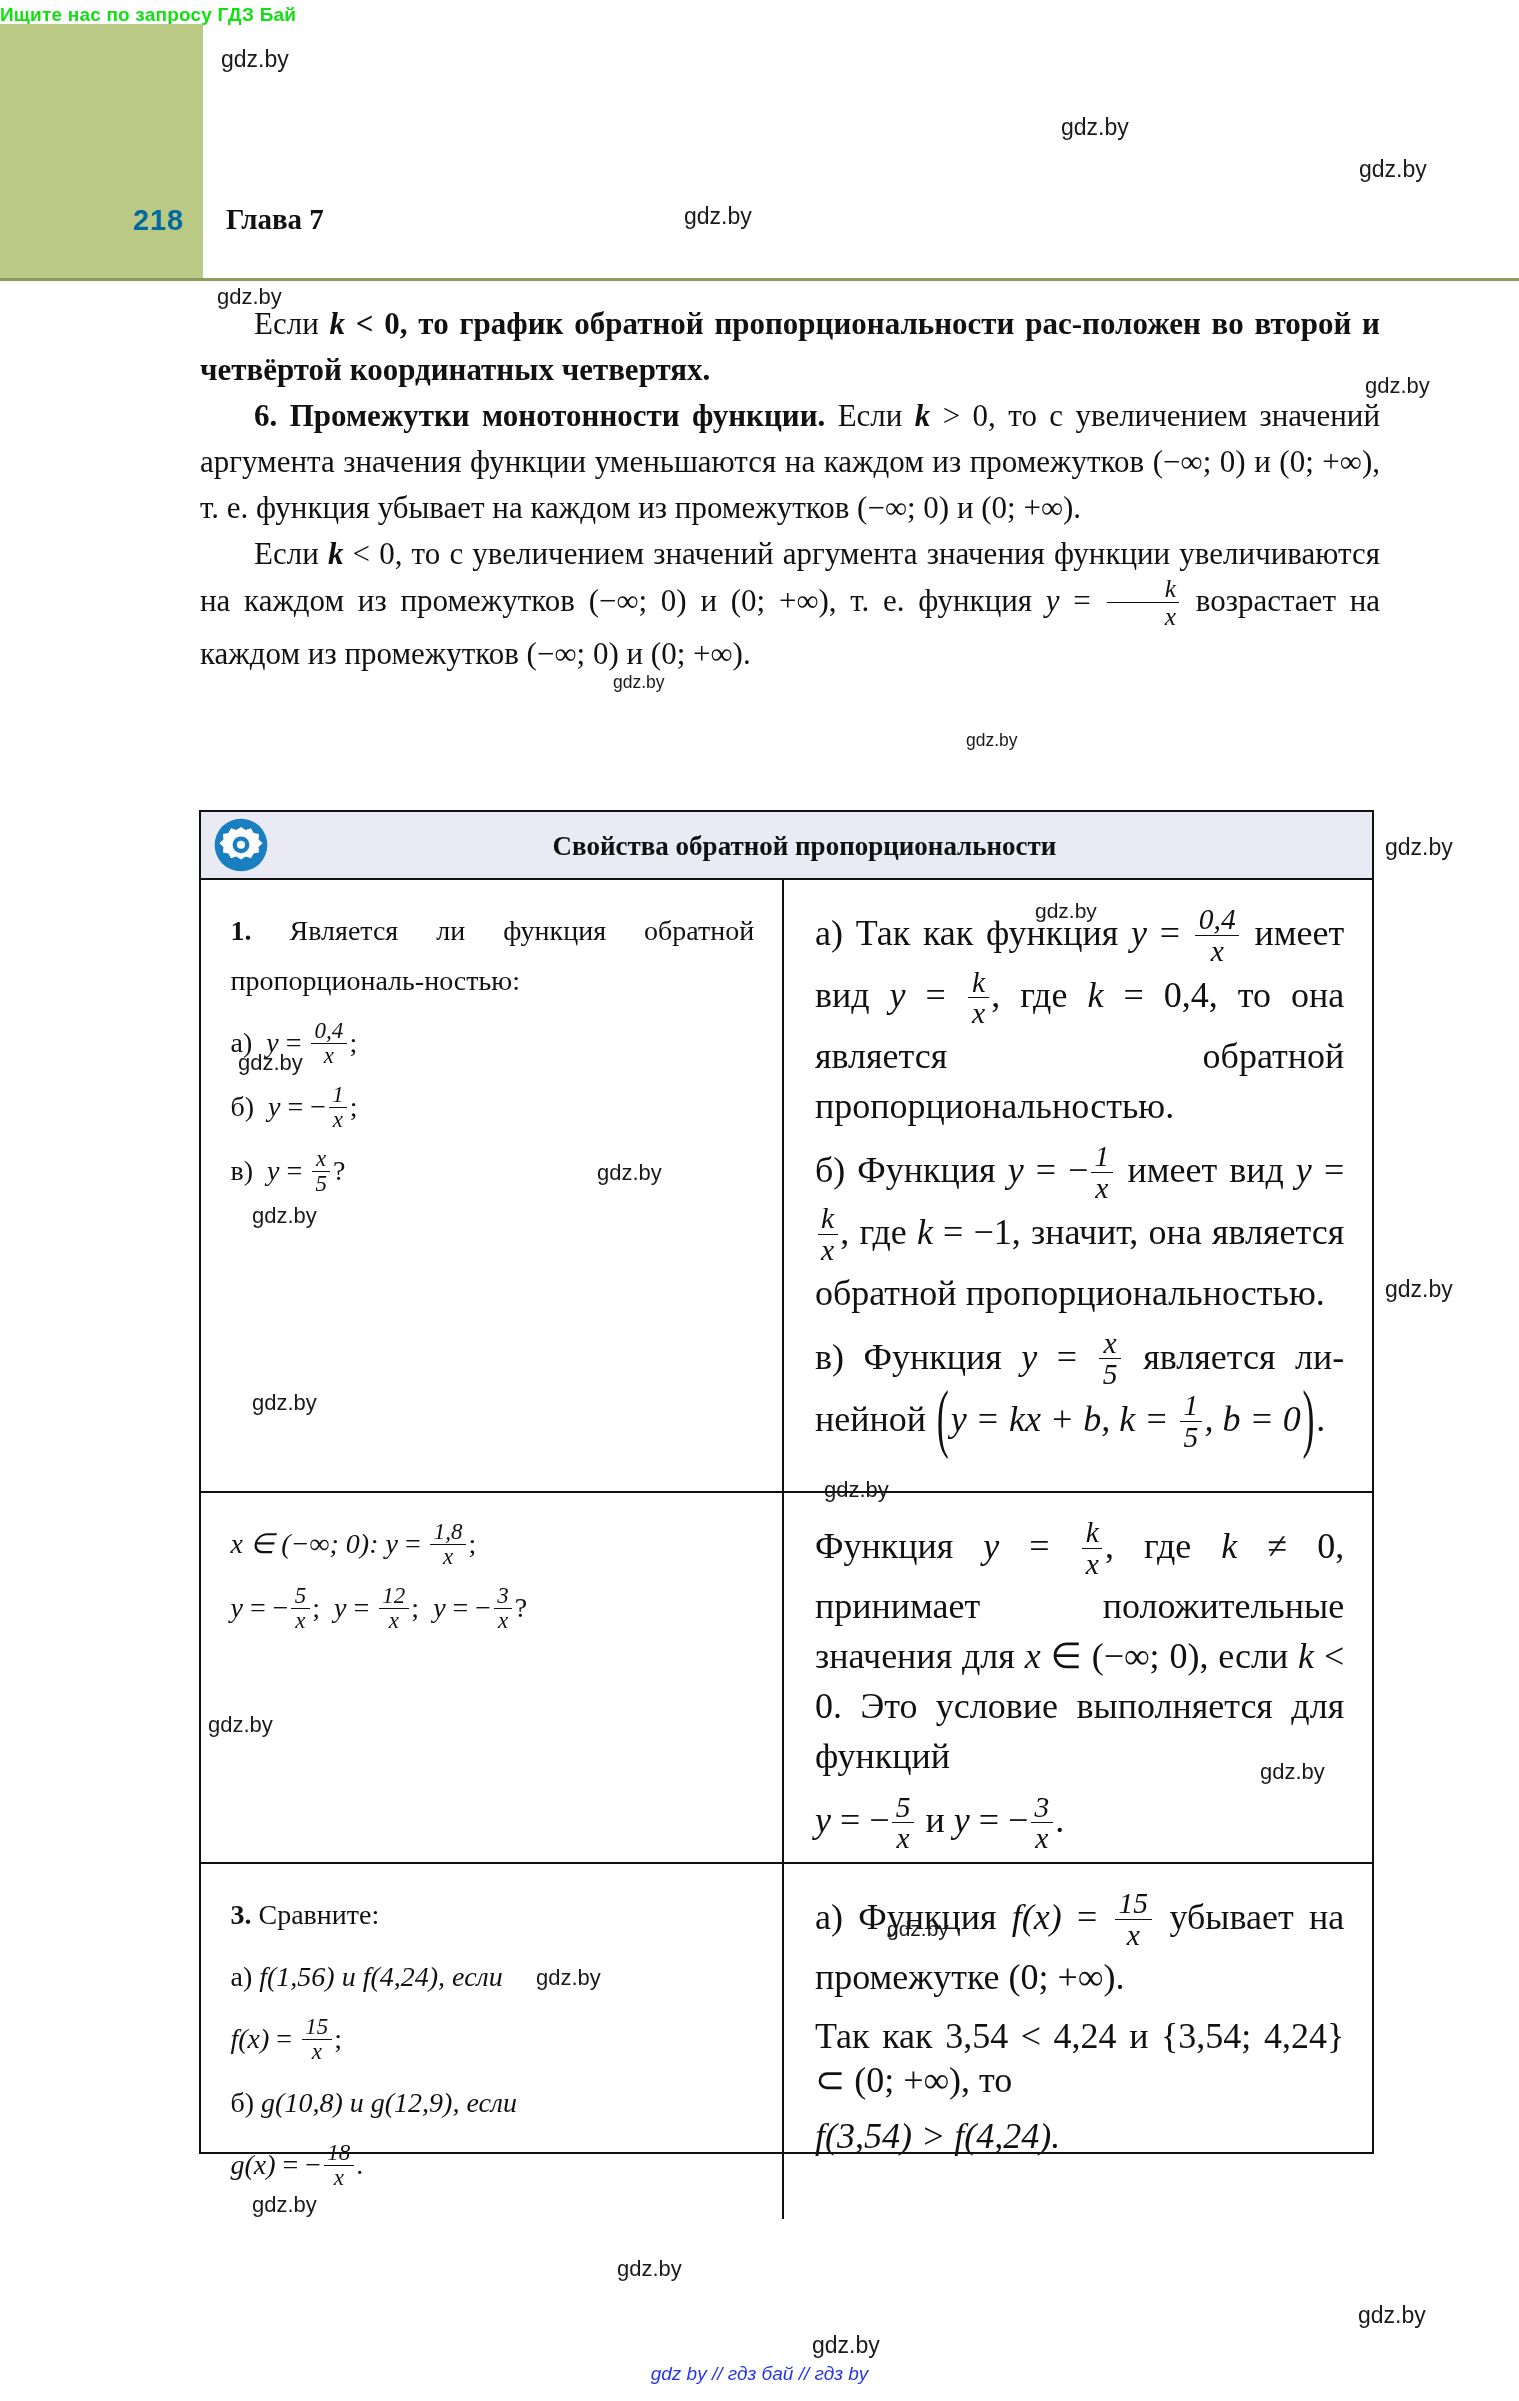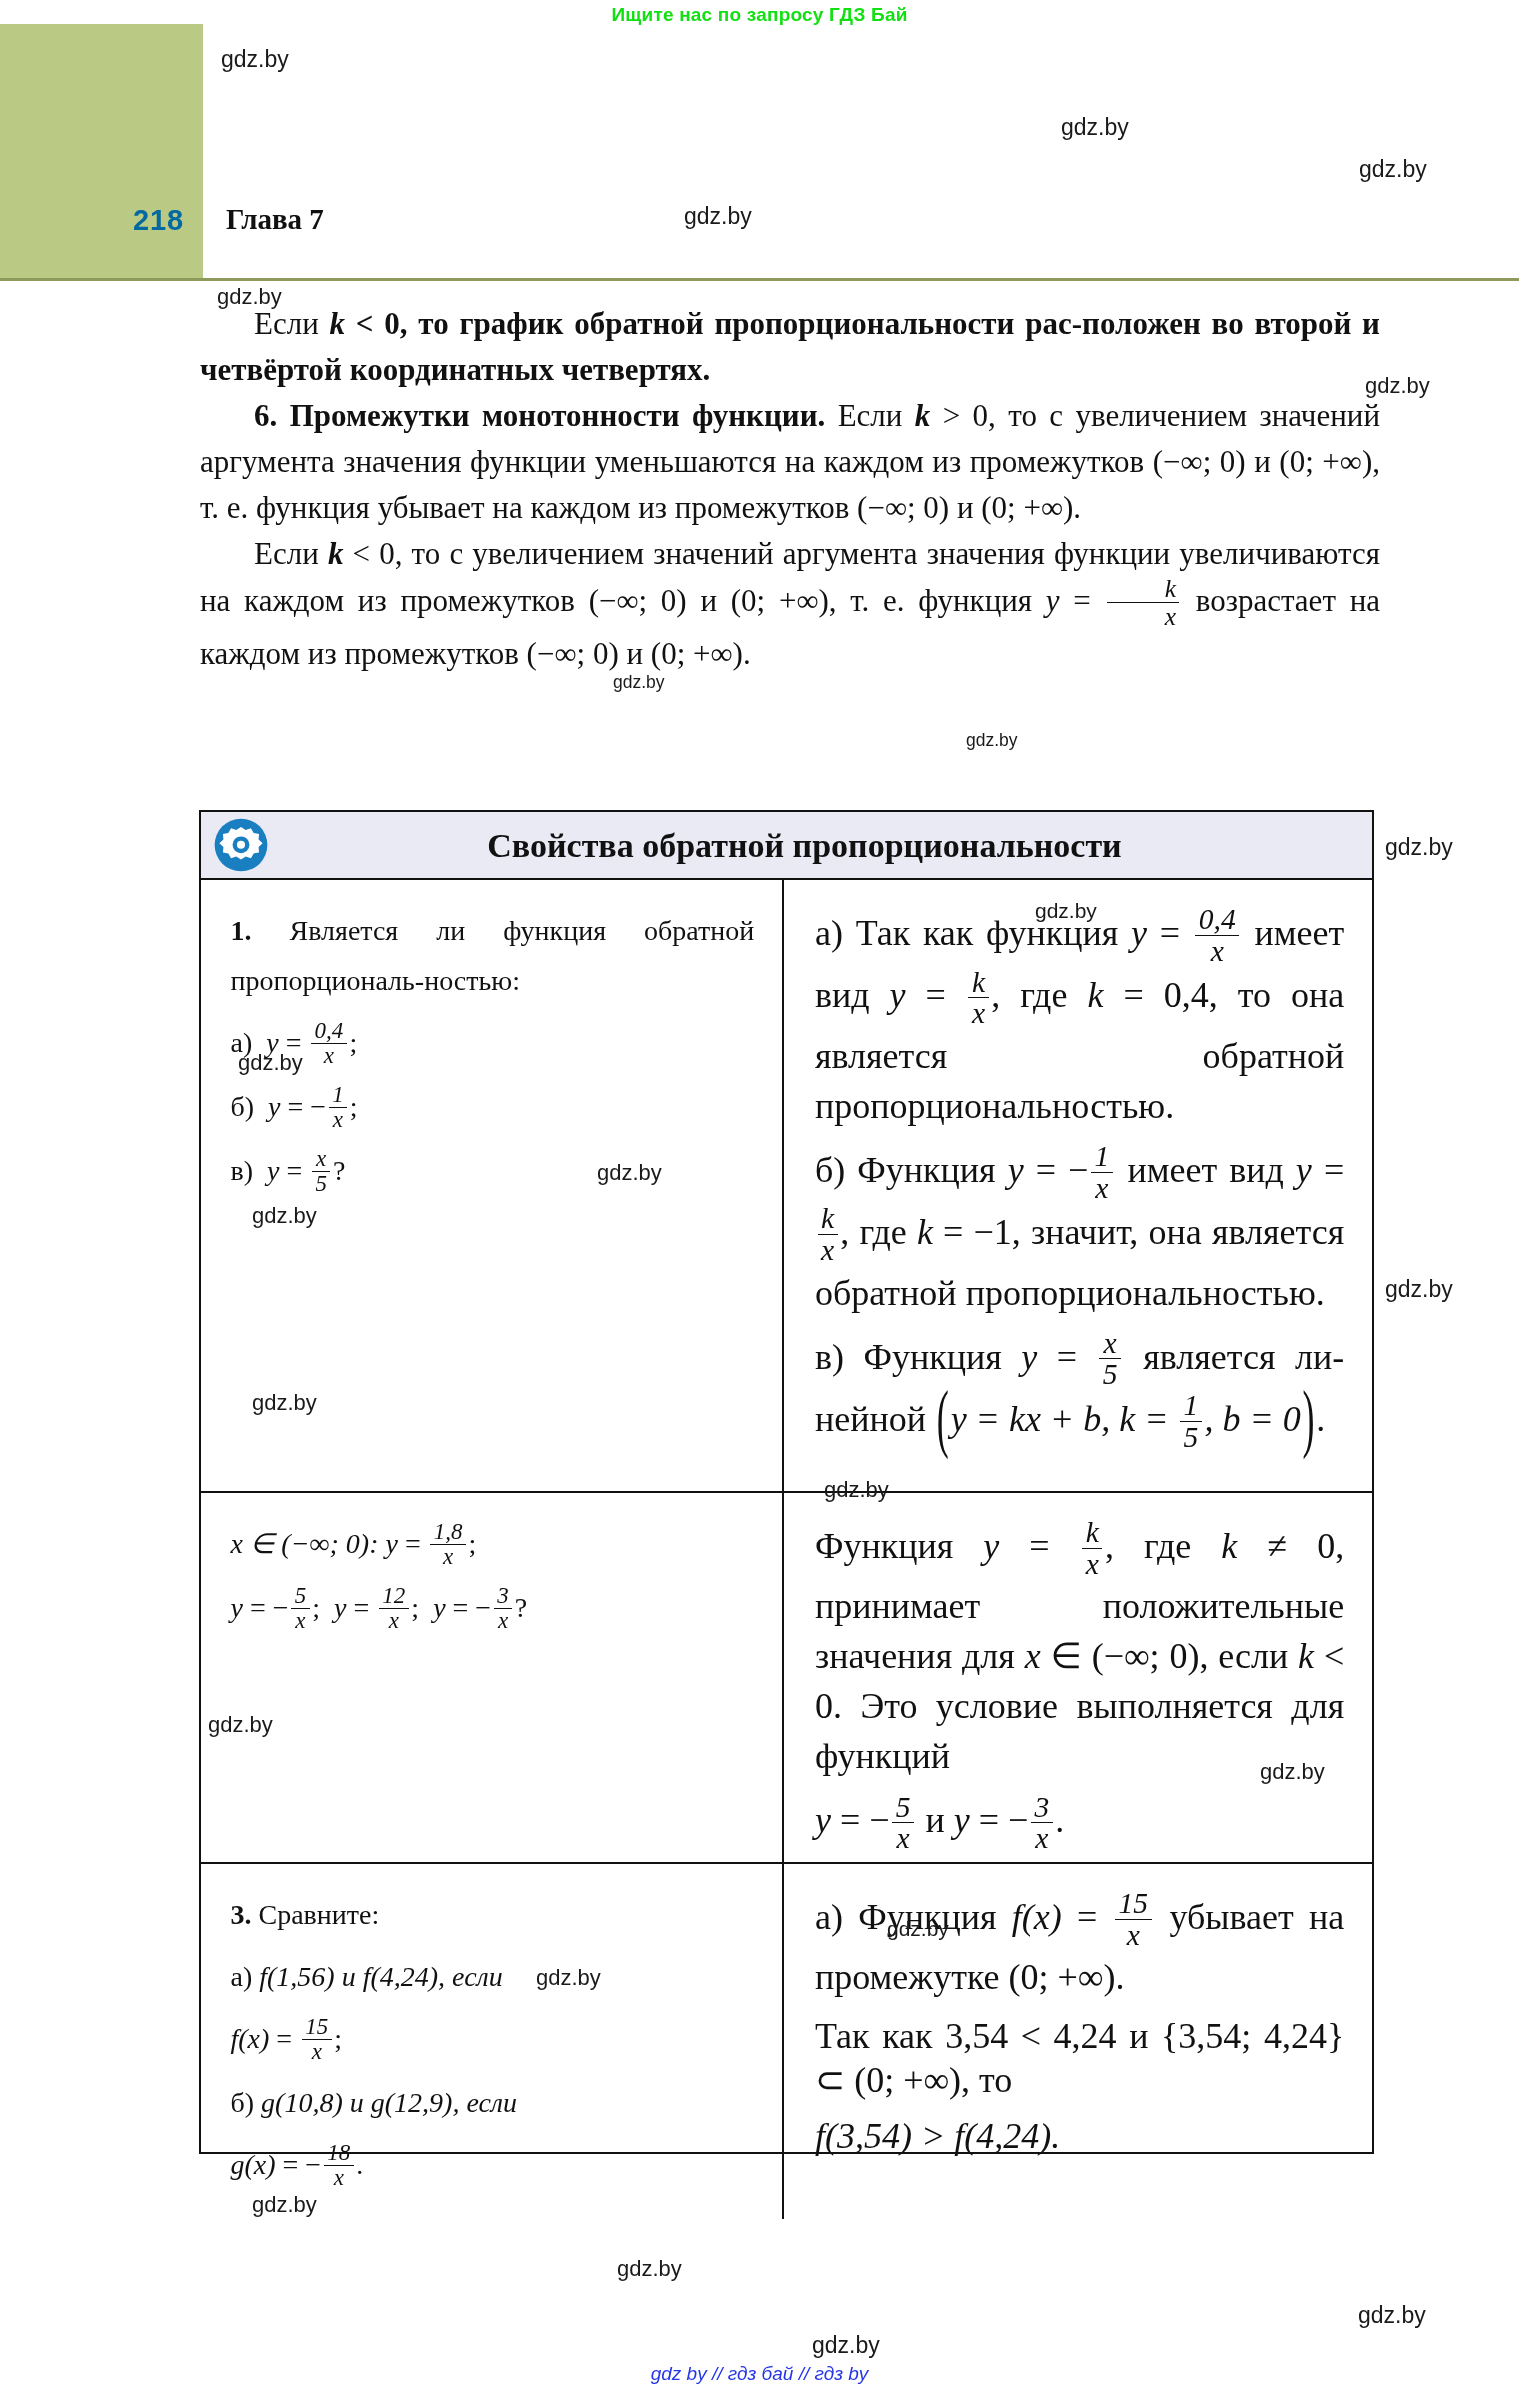--- a/index.html
+++ b/index.html
@@ -8,21 +8,20 @@
     background:#ffffff;
     font-family:"Liberation Serif", serif;
     position:relative;
     overflow:hidden;
     color:#111;
   }
 
   
   .promo {
     position:absolute; top:3.5px; left:0; width:1519px;
-    text-align:center;
     font-family:"Liberation Sans", sans-serif;
     font-size:19px; font-weight:700;
     color:#13e013;
     letter-spacing:0.2px;
   }
   .side-block {
     position:absolute; top:23.6px; left:0;
     width:203px; height:255px;
     background:#bac983;
   }
@@ -85,21 +84,21 @@
     position:relative;
     box-sizing:border-box;
   }
   .gear-wrap {
     position:absolute; left:10.5px; top:4.4px;
     width:58px; height:58px;
   }
   .prop-head-title {
     position:absolute; left:0; top:0; width:100%; height:68px;
     display:flex; align-items:center; justify-content:center;
-    font-weight:700; font-size:34px; color:#111;
+    font-weight:700; font-size:27px; color:#111;
     padding-left:36px; box-sizing:border-box;
   }
   .prop-body { display:block; }
   .prop-row {
     display:flex;
     border-bottom:2.6px solid #111;
     box-sizing:border-box;
   }
   .prop-row:last-child { border-bottom:none; }
   .cell-l {

